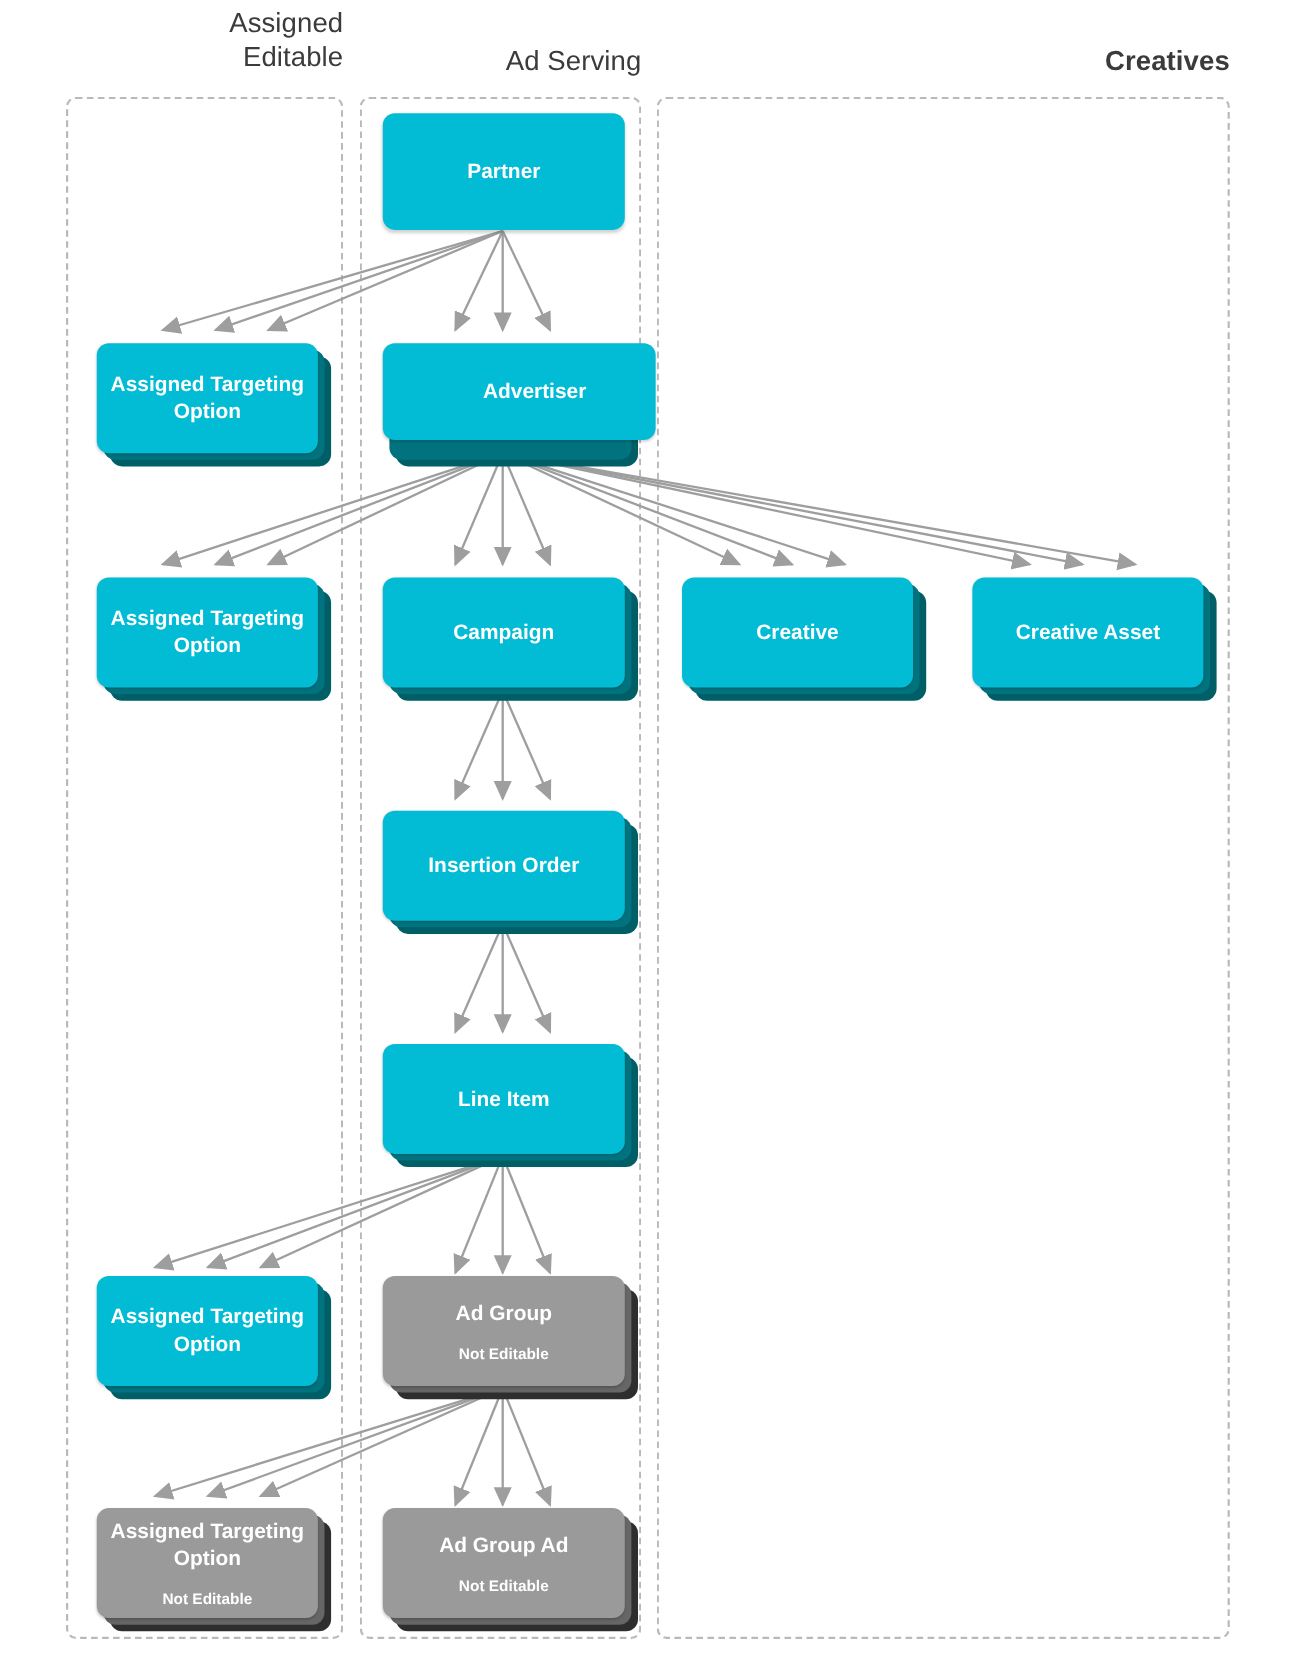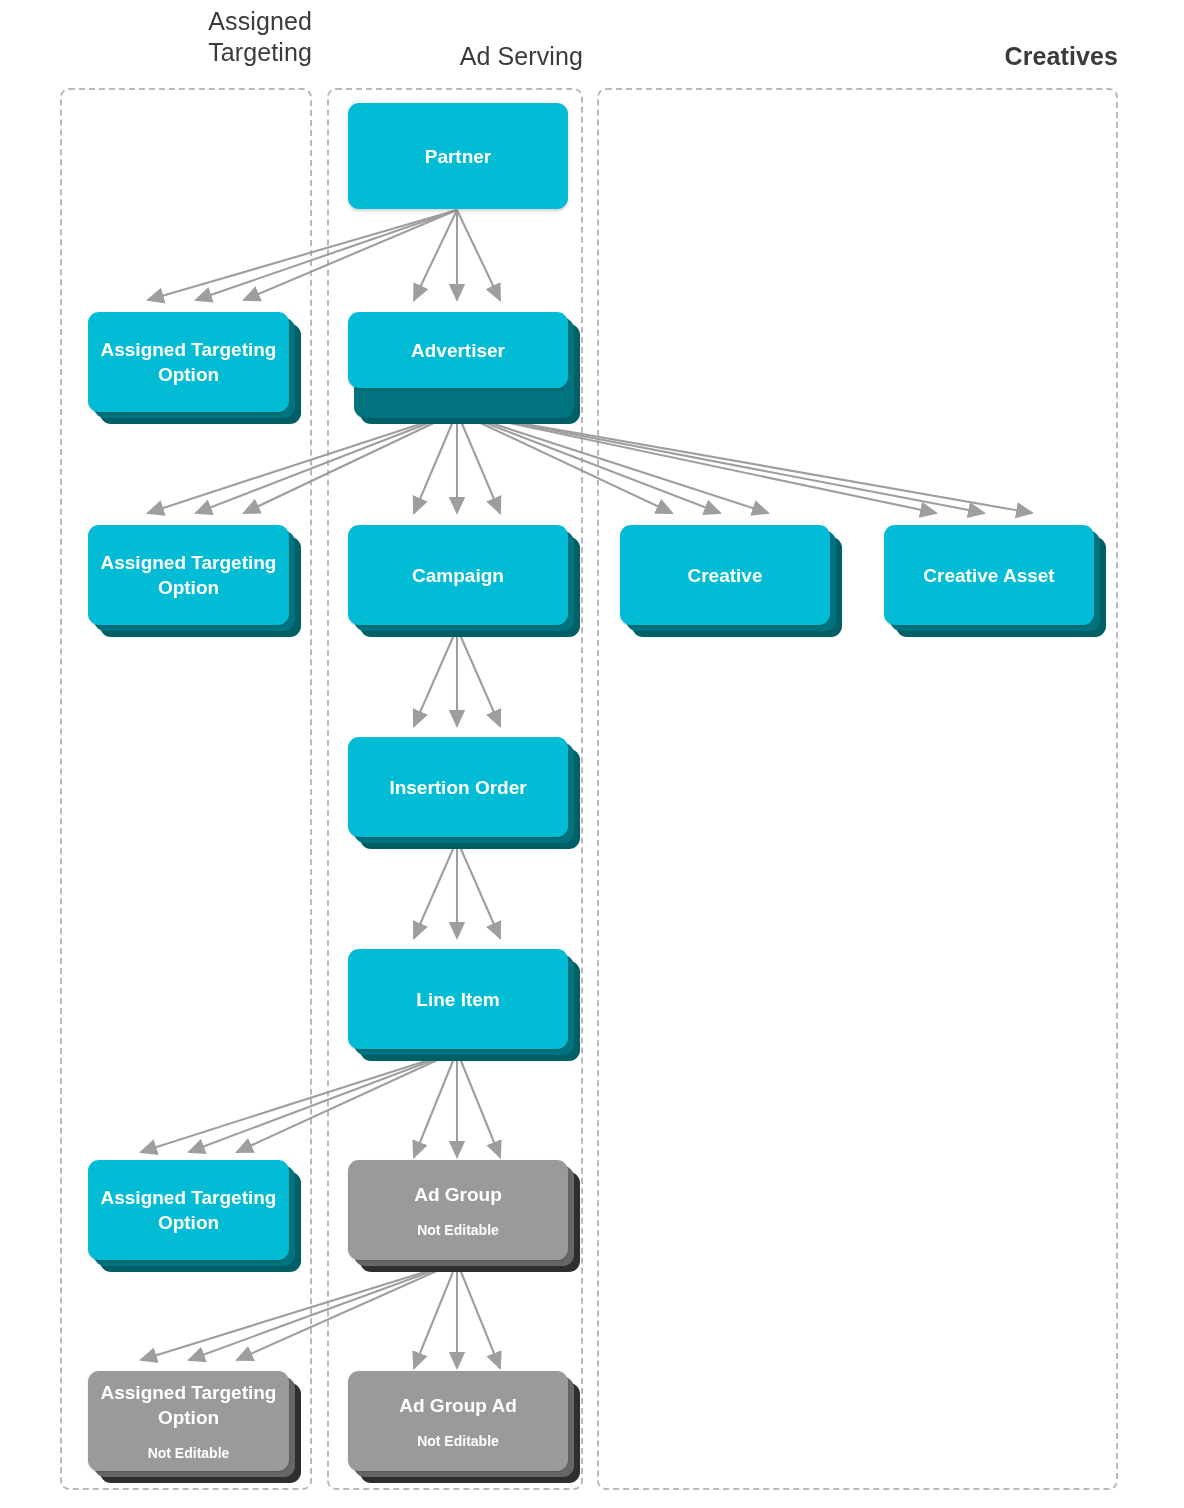--- a/index.html
+++ b/index.html
@@ -49,21 +49,21 @@
   .ntitle{font-weight:bold;font-size:19px;line-height:25px;}
   .nsub{font-weight:bold;font-size:14px;line-height:18px;margin-top:14px;}
 </style>
 </head>
 <body>
 
 <div id="stage">
 
   <div class="col-title" style="left:60px;top:6px;width:252px;">
     <div>Assigned</div>
-    <div>Targeting</div>
+    <div>Editable</div>
   </div>
   <div class="col-title" style="left:327px;top:41px;width:256px;">
     <div>Ad Serving</div>
   </div>
   <div class="col-title" style="left:597px;top:41px;width:521px;font-weight:bold;">
     <div>Creatives</div>
   </div>
 
   <div class="lane" style="left:60px;top:88px;width:252px;height:1402px;"></div>
   <div class="lane" style="left:327px;top:88px;width:256px;height:1402px;"></div>
@@ -161,21 +161,21 @@
     <div class="layer back" style="left:12px;top:12px;width:201px;height:100px;"></div>
     <div class="layer mid" style="left:6px;top:6px;width:201px;height:100px;"></div>
     <div class="layer front" style="left:0;top:0;width:201px;height:100px;">
       <span class="ntitle">Assigned Targeting Option</span>
     </div>
   </div>
 
   <div class="node cyan" style="left:348px;top:312px;width:232px;height:112px;">
     <div class="layer back" style="left:12px;top:12px;width:220px;height:100px;"></div>
     <div class="layer mid" style="left:6px;top:6px;width:220px;height:100px;"></div>
-    <div class="layer front" style="left:0;top:0;width:220px;height:76px;">
+    <div class="layer front" style="left:0;top:0;width:220px;height:88px;padding-left:28px;">
       <span class="ntitle">Advertiser</span>
     </div>
   </div>
 
   <div class="node cyan" style="left:88px;top:525px;width:213px;height:112px;">
     <div class="layer back" style="left:12px;top:12px;width:201px;height:100px;"></div>
     <div class="layer mid" style="left:6px;top:6px;width:201px;height:100px;"></div>
     <div class="layer front" style="left:0;top:0;width:201px;height:100px;">
       <span class="ntitle">Assigned Targeting Option</span>
     </div>

